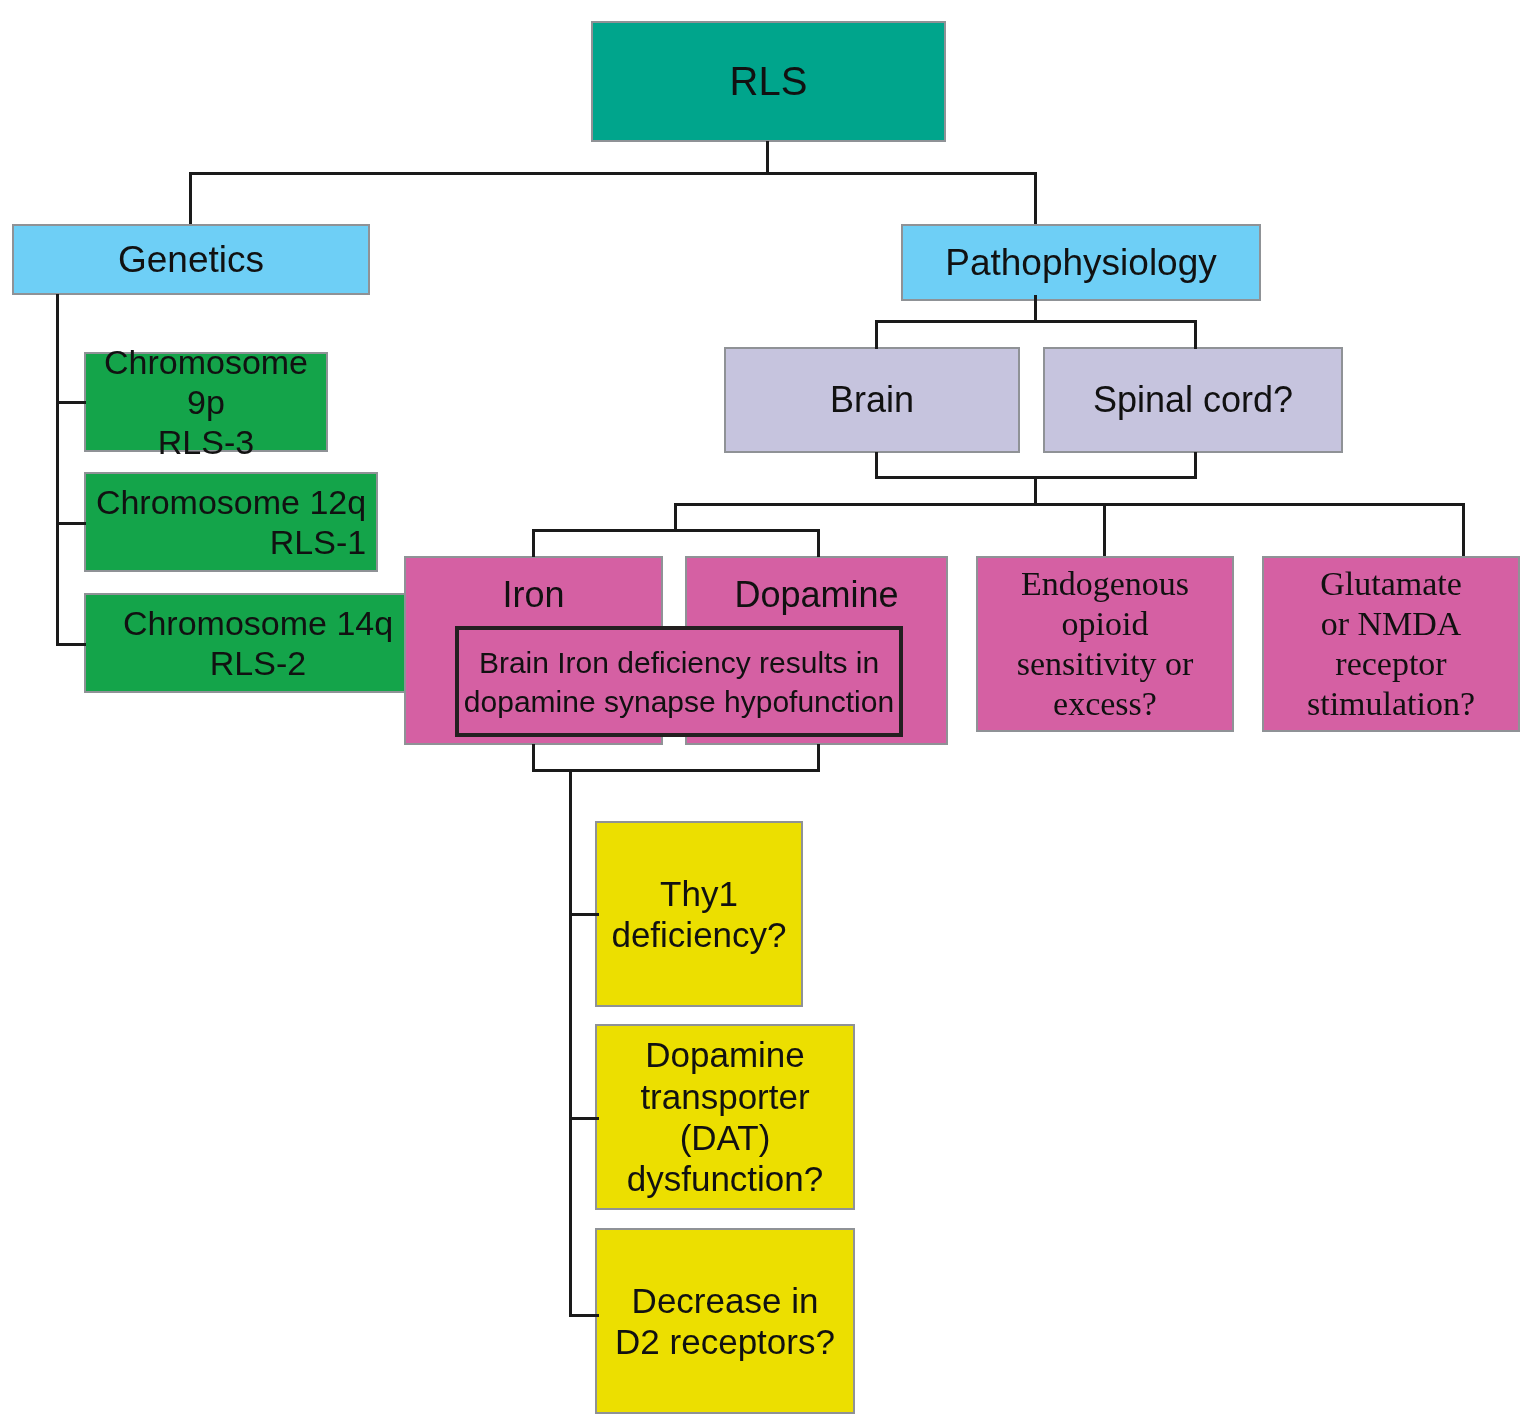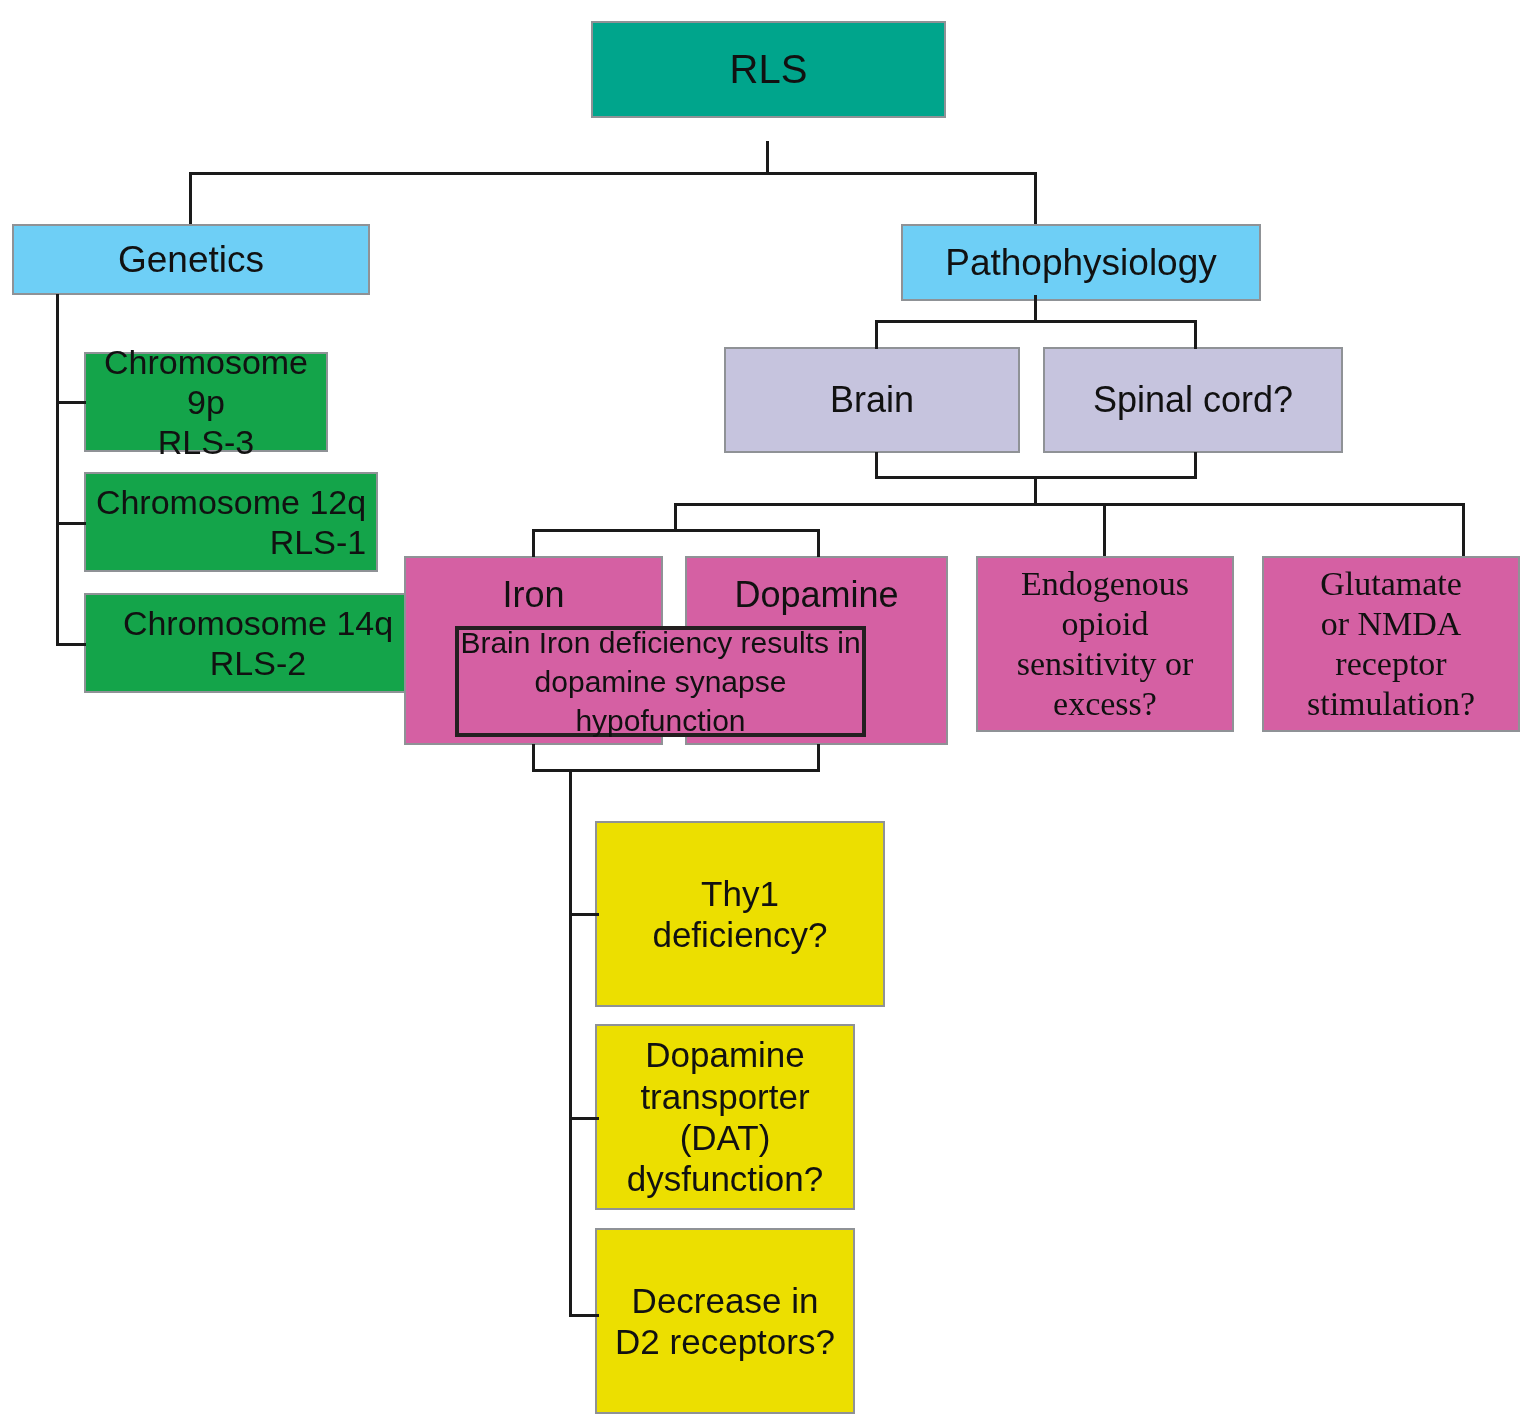--- a/index.html
+++ b/index.html
@@ -116,21 +116,21 @@
 
   <div class="ln lnv" style="left:532px;top:744px;width:3px;height:28px;"></div>
   <div class="ln lnv" style="left:817px;top:744px;width:3px;height:28px;"></div>
   <div class="ln lnh" style="left:532px;top:769px;width:288px;height:3px;"></div>
 
   <div class="ln lnv" style="left:569px;top:769px;width:3px;height:548px;"></div>
   <div class="ln lnh" style="left:569px;top:913px;width:30px;height:3px;"></div>
   <div class="ln lnh" style="left:569px;top:1117px;width:30px;height:3px;"></div>
   <div class="ln lnh" style="left:569px;top:1314px;width:30px;height:3px;"></div>
 
-  <div class="node root" style="left:591px;top:21px;width:355px;height:97px;">RLS</div>
+  <div class="node root" style="left:591px;top:21px;width:355px;height:121px;">RLS</div>
 
   <div class="node cat" style="left:12px;top:224px;width:358px;height:71px;">Genetics</div>
 
   <div class="node cat" style="left:855px;top:224px;width:360px;height:77px;margin-left:46px;">Pathophysiology</div>
 
   <div class="node gene" style="left:84px;top:352px;width:244px;height:100px;">Chromosome 9p
 RLS-3</div>
 
   <div class="node gene" style="left:84px;top:472px;width:294px;height:100px;text-align:right;">Chromosome 12q
 RLS-1</div>
@@ -139,34 +139,34 @@
 RLS-2</div>
 
   <div class="node region" style="left:1043px;top:347px;width:300px;height:106px;">Spinal cord?</div>
 
   <div class="node region" style="left:724px;top:347px;width:296px;height:106px;">Brain</div>
 
   <div class="node mech" style="left:404px;top:556px;width:259px;height:189px;align-items:flex-start;padding-top:16px;">Iron</div>
 
   <div class="node mech" style="left:685px;top:556px;width:263px;height:189px;align-items:flex-start;padding-top:16px;">Dopamine</div>
 
-  <div class="overlay-box" style="left:455px;top:626px;width:411px;height:111px;">Brain Iron deficiency results in
+  <div class="overlay-box" style="left:455px;top:626px;width:448px;height:111px;">Brain Iron deficiency results in
 dopamine synapse hypofunction</div>
 
   <div class="node mech-small" style="left:976px;top:556px;width:258px;height:176px;">Endogenous
 opioid
 sensitivity or
 excess?</div>
 
   <div class="node mech-small" style="left:1262px;top:556px;width:258px;height:176px;">Glutamate
 or NMDA
 receptor
 stimulation?</div>
 
-  <div class="node hyp" style="left:595px;top:821px;width:290px;height:186px;">Thy1
+  <div class="node hyp" style="left:595px;top:821px;width:208px;height:186px;">Thy1
 deficiency?</div>
 
   <div class="node hyp" style="left:595px;top:1024px;width:260px;height:186px;">Dopamine
 transporter
 (DAT)
 dysfunction?</div>
 
   <div class="node hyp" style="left:595px;top:1228px;width:260px;height:186px;">Decrease in
 D2 receptors?</div>
 

